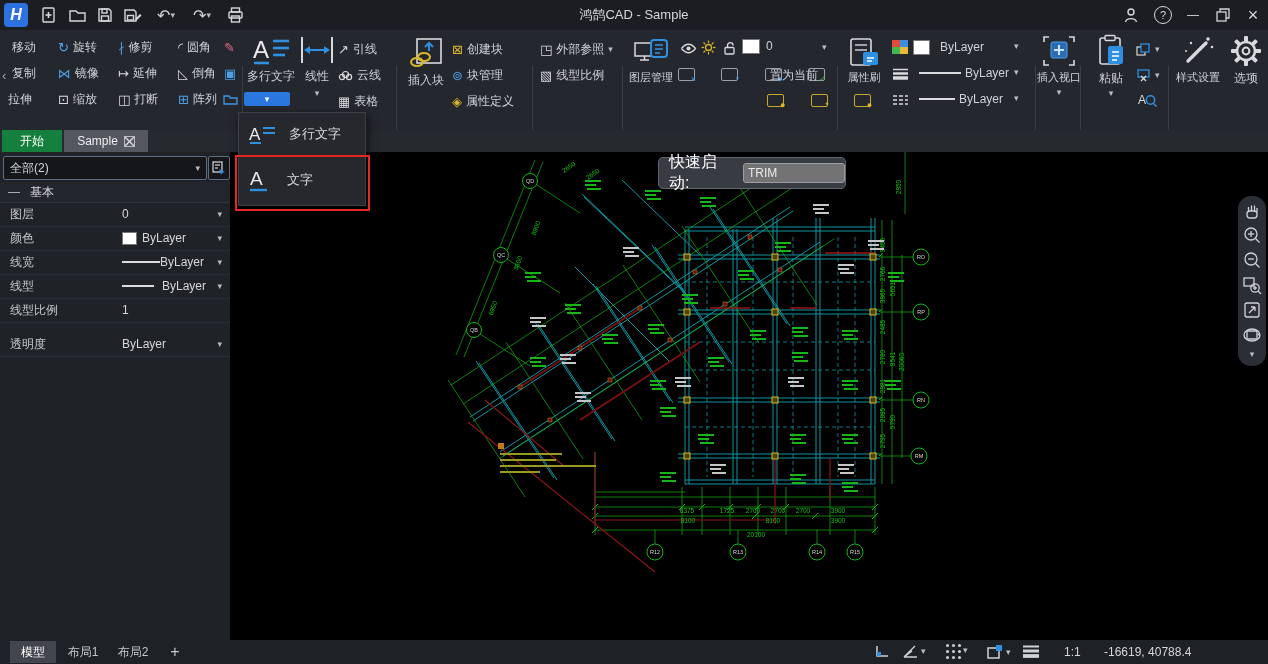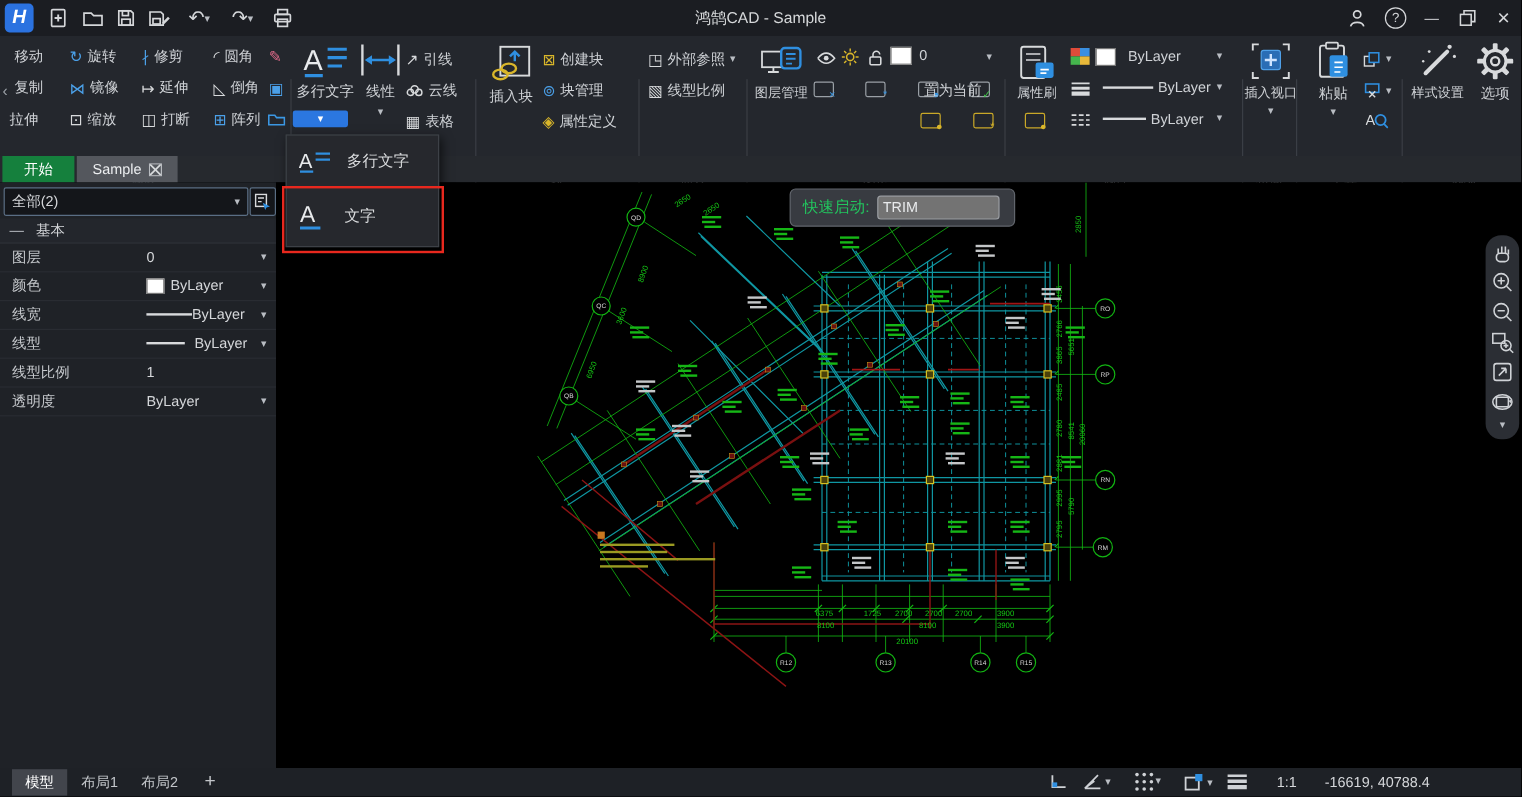--- a/index.html
+++ b/index.html
@@ -38,21 +38,21 @@
   .pcaret{position:absolute;right:8px;color:#b9bdc3;font-size:9px;}
   
   #drawing{left:230px;top:152px;width:1038px;height:488px;background:#000;}
   
   #menu{left:238px;top:112px;width:126px;background:#26282d;border:1px solid #3d4147;box-shadow:2px 3px 8px rgba(0,0,0,.6);z-index:5;}
   .mitem{display:flex;align-items:center;gap:14px;padding-left:10px;color:#d8dadc;font-size:13px;}
   #redbox{left:235px;top:155px;width:131px;height:52px;border:2px solid #e8281e;z-index:6;}
   
   #quickbox{left:658px;top:157px;width:186px;height:30px;background:#383b41;border:1px solid #61656c;border-radius:5px;
             display:flex;align-items:center;z-index:5;}
-  #quickbox .ql{margin-left:10px;font-size:13px;color:#22c55e;}
+  #quickbox .ql{margin-left:10px;font-size:16px;color:#ffffff;}
   #quickinput{margin-left:6px;width:92px;height:18px;background:#737373;border:1px solid #9a9da2;border-radius:3px;
               color:#e8eaec;font-size:12px;padding:0 4px;font-family:inherit;}
   
   #navbar{left:1238px;top:196px;width:28px;height:164px;background:#2b2e34;border-radius:13px;z-index:4;
           display:flex;flex-direction:column;align-items:center;padding-top:6px;gap:3px;}
   
   #statusbar{left:0;top:640px;width:1268px;height:24px;background:#1e2126;}
   .stab{position:absolute;top:641px;height:22px;display:flex;align-items:center;justify-content:center;font-size:12px;color:#c3c6ca;}
   .sico{position:absolute;top:644px;display:flex;align-items:center;gap:2px;color:#cfd2d6;}
   .dots{width:3px;height:3px;background:#cfd2d6;border-radius:50%;
@@ -547,21 +547,21 @@
     <div class="prow" style="top:122px">
       <span class="pl">线型</span>
       <span style="position:absolute;left:122px;width:32px;height:2px;background:#d8dadc;top:11px"></span>
       <span style="position:absolute;left:162px">ByLayer</span>
       <span class="pcaret">▾</span>
     </div>
     <div class="prow" style="top:146px">
       <span class="pl">线型比例</span>
       <span style="position:absolute;left:122px">1</span>
     </div>
-    <div class="prow" style="top:170px">
+    <div class="prow" style="top:180px">
       <span class="pl">透明度</span>
       <span style="position:absolute;left:122px">ByLayer</span>
       <span class="pcaret">▾</span>
     </div>
   </div>
 
   <div class="r" id="drawing">
     <svg id="cad" width="1038" height="488" viewBox="0 0 1038 488">
 
       <g stroke="#0f96a2" fill="none" stroke-width="1">

